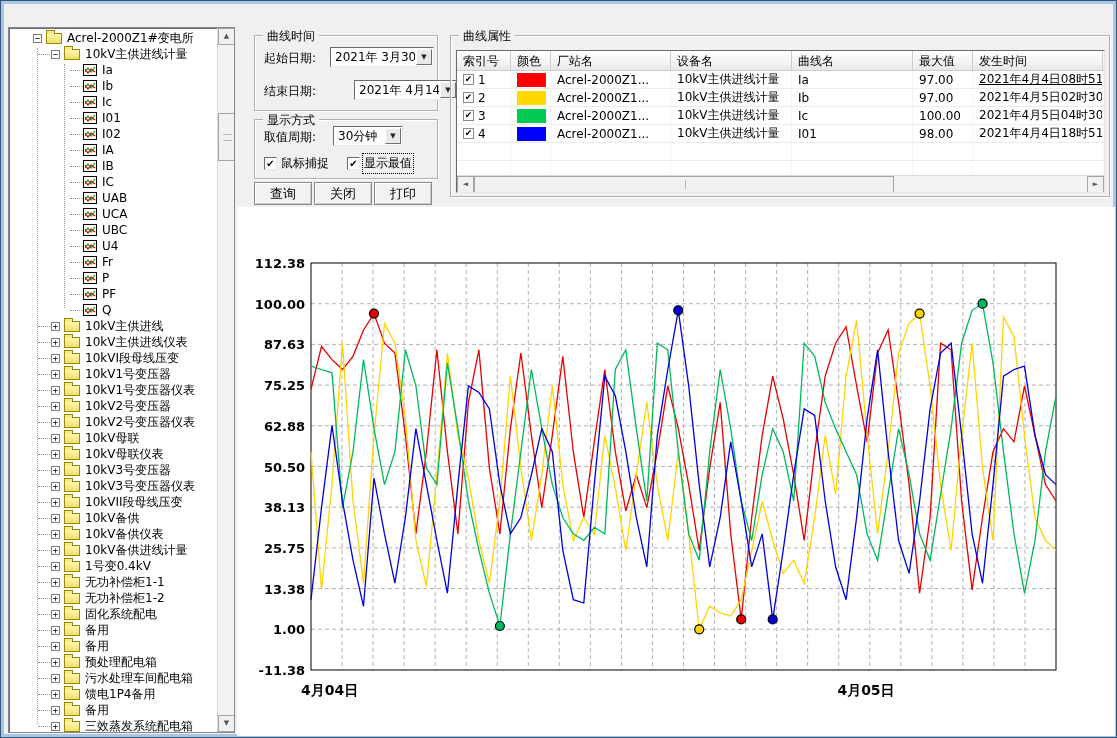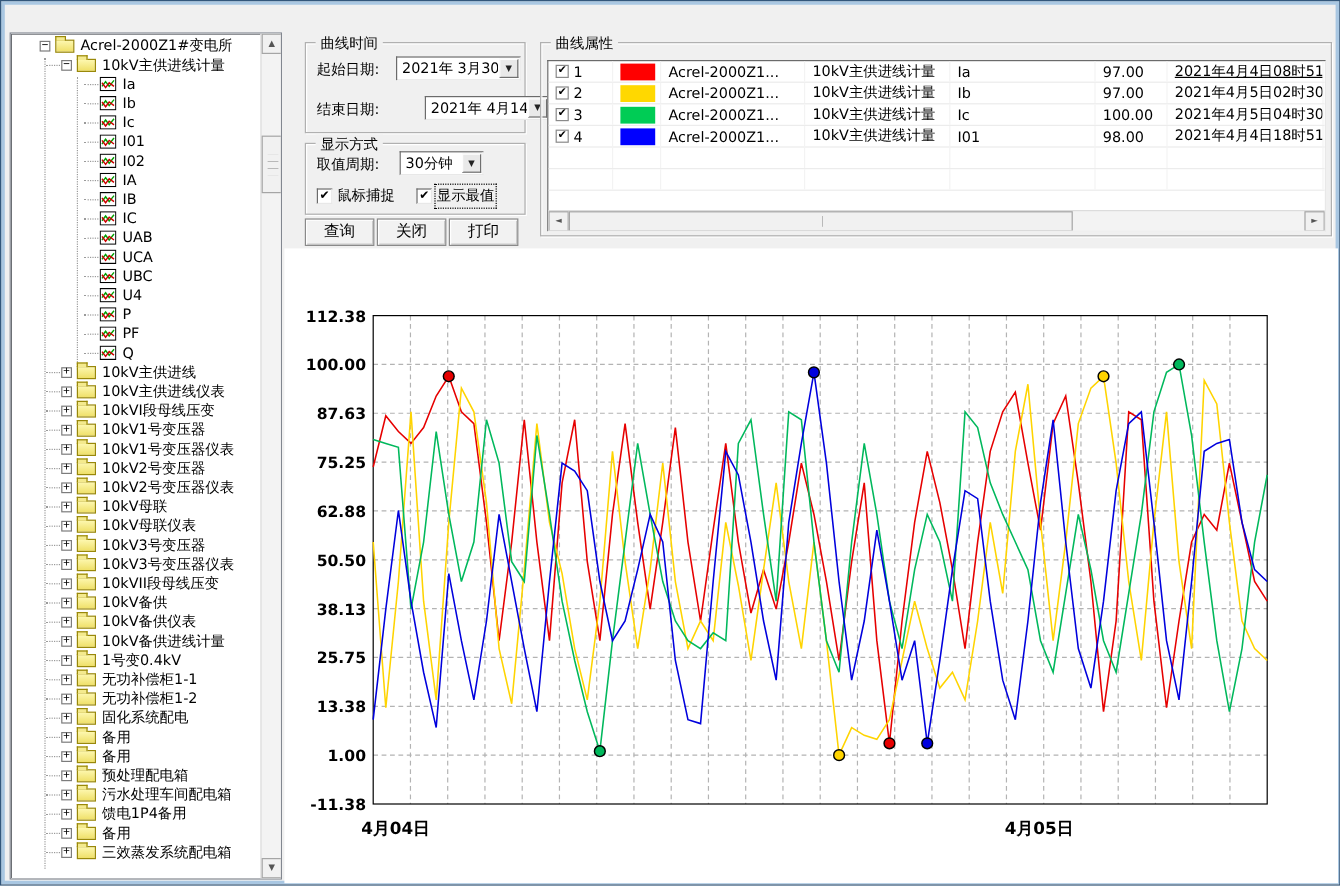--- a/index.html
+++ b/index.html
@@ -210,20 +210,28 @@
             <polyline points="2,5 5,9 8,5 12,8" fill="none" stroke="#cc0000" stroke-width="1.2"></polyline>
           </svg>
           <span>U4</span>
         </div>
         <div class="tree-row" style="--ind: 74px;">
           <svg width="14" height="12" class="curve-ic">
             <rect x="0.5" y="0.5" width="13" height="11" fill="#fff" stroke="#000"></rect>
             <polyline points="2,8 5,4 8,8 12,3" fill="none" stroke="#00a000" stroke-width="1.2"></polyline>
             <polyline points="2,5 5,9 8,5 12,8" fill="none" stroke="#cc0000" stroke-width="1.2"></polyline>
           </svg>
+          <span>Fr</span>
+        </div>
+        <div class="tree-row" style="--ind: 74px;">
+          <svg width="14" height="12" class="curve-ic">
+            <rect x="0.5" y="0.5" width="13" height="11" fill="#fff" stroke="#000"></rect>
+            <polyline points="2,8 5,4 8,8 12,3" fill="none" stroke="#00a000" stroke-width="1.2"></polyline>
+            <polyline points="2,5 5,9 8,5 12,8" fill="none" stroke="#cc0000" stroke-width="1.2"></polyline>
+          </svg>
           <span>P</span>
         </div>
         <div class="tree-row" style="--ind: 74px;">
           <svg width="14" height="12" class="curve-ic">
             <rect x="0.5" y="0.5" width="13" height="11" fill="#fff" stroke="#000"></rect>
             <polyline points="2,8 5,4 8,8 12,3" fill="none" stroke="#00a000" stroke-width="1.2"></polyline>
             <polyline points="2,5 5,9 8,5 12,8" fill="none" stroke="#cc0000" stroke-width="1.2"></polyline>
           </svg>
           <span>PF</span>
         </div>
@@ -404,20 +412,29 @@
     </div>
   </div>
 
   <div class="push-btn" style="left:253px; top:181px;">查询</div>
   <div class="push-btn" style="left:313px; top:181px;">关闭</div>
   <div class="push-btn" style="left:373px; top:181px;">打印</div>
 
   <div class="groupbox" style="left:449px; top:34px; width:660px; height:162px;">
     <span class="grouplabel">曲线属性</span>
     <div class="listview" style="left:5px; top:14px; width:649px; height:143px;">
+      <div class="lv-header" id="lv-header">
+          <div class="lv-hcell" style="width: 54px;">索引号</div>
+          <div class="lv-hcell" style="width: 40px;">颜色</div>
+          <div class="lv-hcell" style="width: 120px;">厂站名</div>
+          <div class="lv-hcell" style="width: 121px;">设备名</div>
+          <div class="lv-hcell" style="width: 121px;">曲线名</div>
+          <div class="lv-hcell" style="width: 60px;">最大值</div>
+          <div class="lv-hcell" style="width: 130px;">发生时间</div>
+        </div>
       <div id="lv-body">
           <div class="lv-row">
             <div class="lv-cell" style="width: 54px;"><span class="lv-check">✔</span>1</div>
             <div class="lv-cell" style="width: 40px;">
               <span class="swatch" style="background: rgb(255, 0, 0);"></span>
             </div>
             <div class="lv-cell" style="width: 120px;">Acrel-2000Z1...</div>
             <div class="lv-cell" style="width: 121px;">10kV主供进线计量</div>
             <div class="lv-cell" style="width: 121px;">Ia</div>
             <div class="lv-cell" style="width: 60px;">97.00</div>

